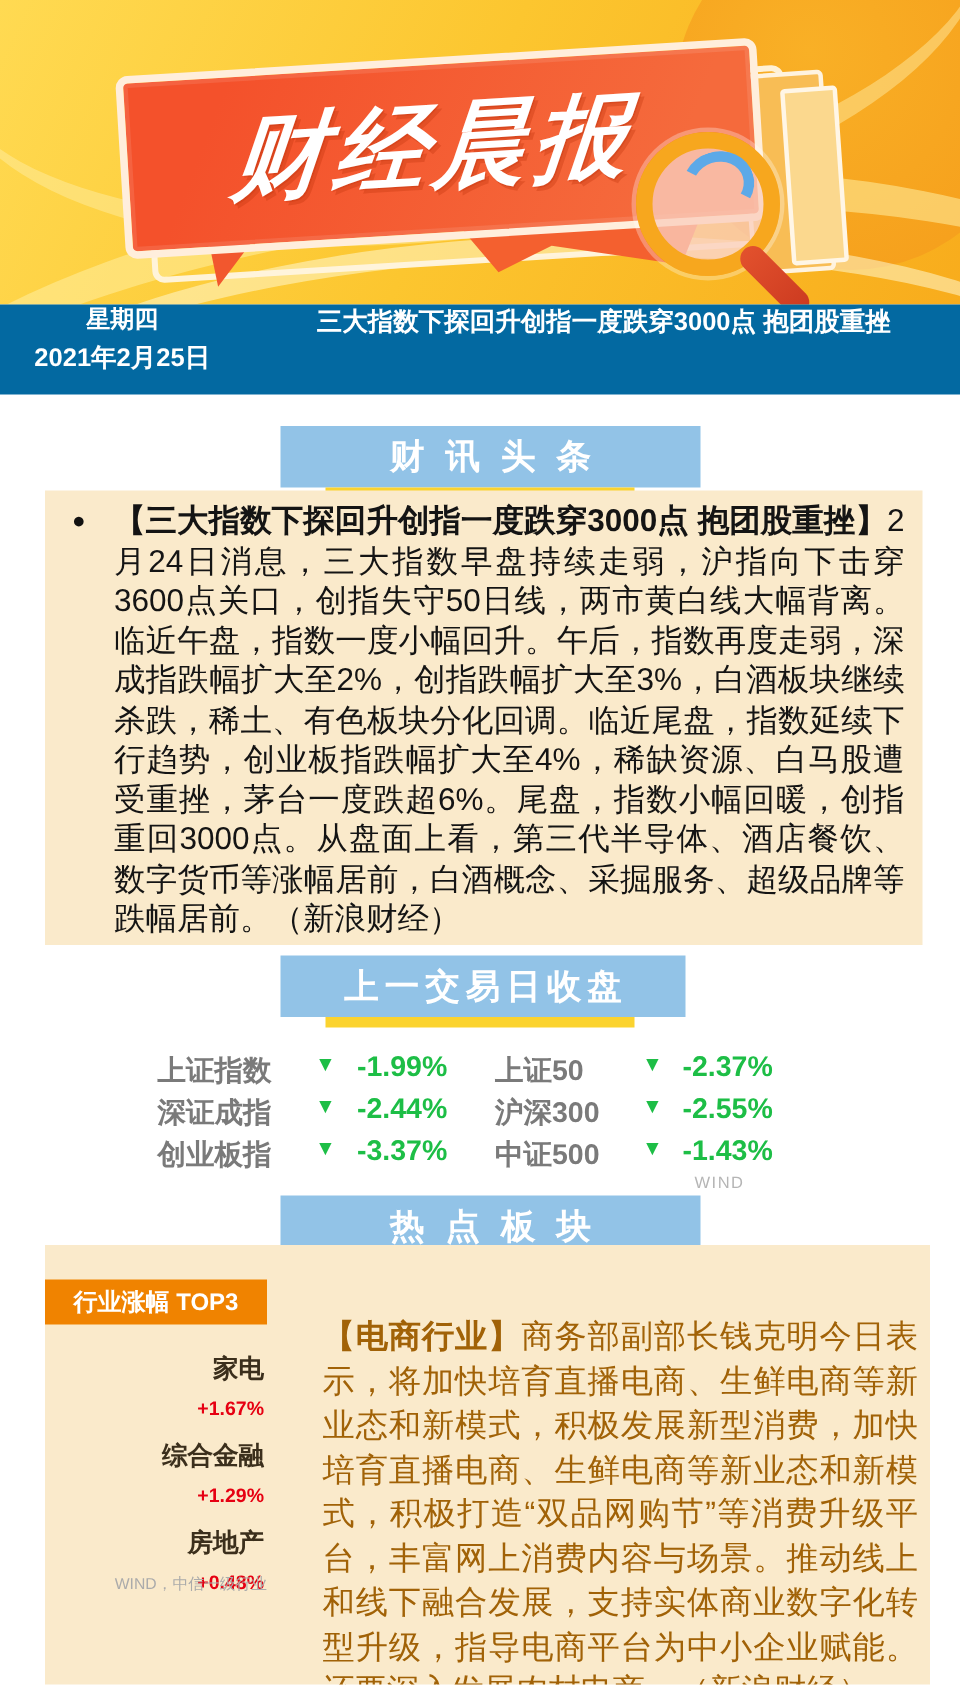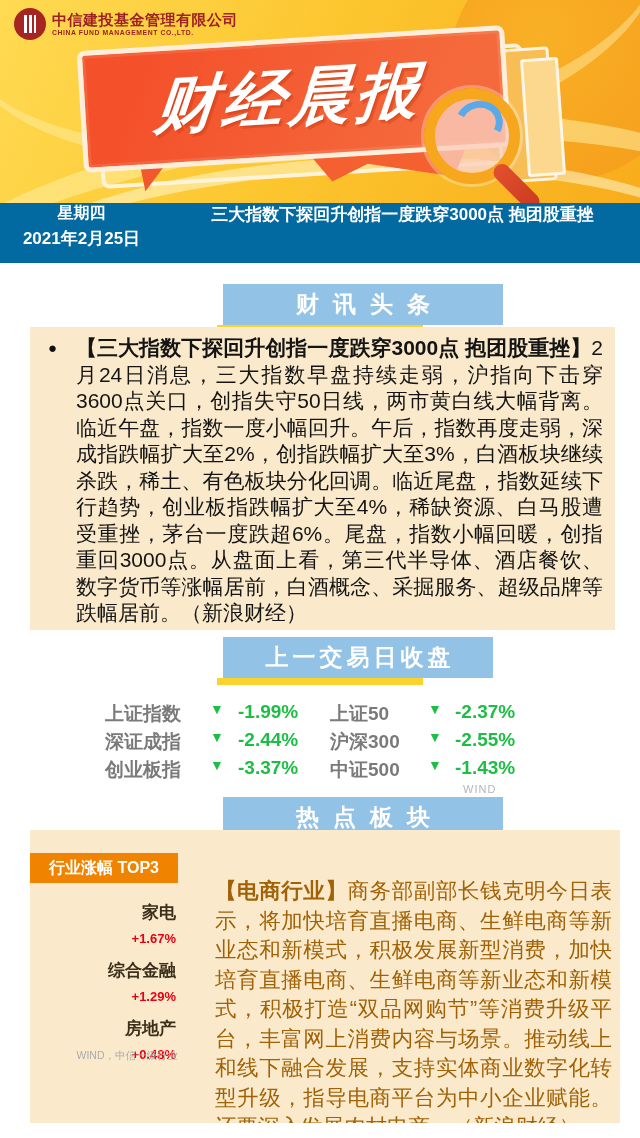--- a/index.html
+++ b/index.html
@@ -60,21 +60,21 @@
   .date-cell{width:163px;display:flex;flex-direction:column;align-items:center;justify-content:center;
           gap:3px;font-weight:700;}
   .weekday{font-size:16px;}
   .date-txt{font-size:17px;}
   .vdivider{width:2px;background:#ffffff;}
   .headline-cell{flex:1;display:flex;align-items:center;justify-content:center;
           font-size:17px;font-weight:700;padding:0 10px;text-align:center;}
 
   
   .sec-h{position:absolute;left:187px;width:266px;height:41px;background:#92C3E7;color:#fff;
-          font-size:23px;font-weight:700;display:flex;align-items:center;justify-content:center;margin-left:36px;}
+          font-size:23px;font-weight:700;display:flex;align-items:center;justify-content:center;}
   .ls-wide{letter-spacing:14px;padding-left:14px;}
   .ls-narrow{letter-spacing:4px;padding-left:4px;}
   .sec-u{position:absolute;left:217px;width:206px;height:7px;background:#FBD32F;}
 
   
   .cream{position:absolute;background:#FAEACB;overflow:hidden;}
   .cream1{left:30px;top:327px;width:585px;height:303px;}
   .bullet{position:absolute;left:18px;top:12px;font-size:15px;color:#111;}
   .article1{position:absolute;left:46px;right:12px;top:8px;
           font-size:21px;line-height:26.5px;color:#141414;text-align:justify;}
@@ -106,27 +106,20 @@
 <body>
 
 <div class="page">
 
   <div class="banner">
     <div class="deco-circle"></div>
     <div class="swoosh3"></div>
     <div class="swoosh1"></div>
     <div class="swoosh2"></div>
 
-    <div class="logo">
-      <div class="emblem"></div>
-      <div>
-        <div class="logo-cn">中信建投基金管理有限公司</div>
-        <div class="logo-en">CHINA FUND MANAGEMENT CO.,LTD.</div>
-      </div>
-    </div>
 
     <div class="bubble-echo"></div>
     <div class="back-page1"></div>
     <div class="back-page2"></div>
     <div class="tail-left"></div>
     <div class="tail-mid"></div>
     <div class="bubble"></div>
     <div class="banner-title">财经晨报</div>
 
     <div class="mag-ring"></div>

